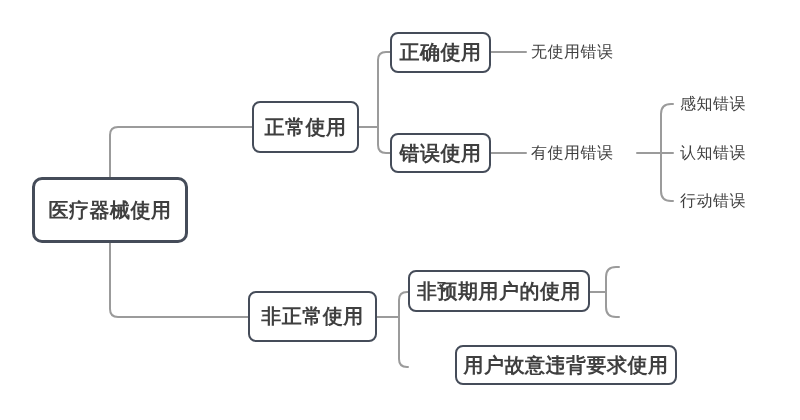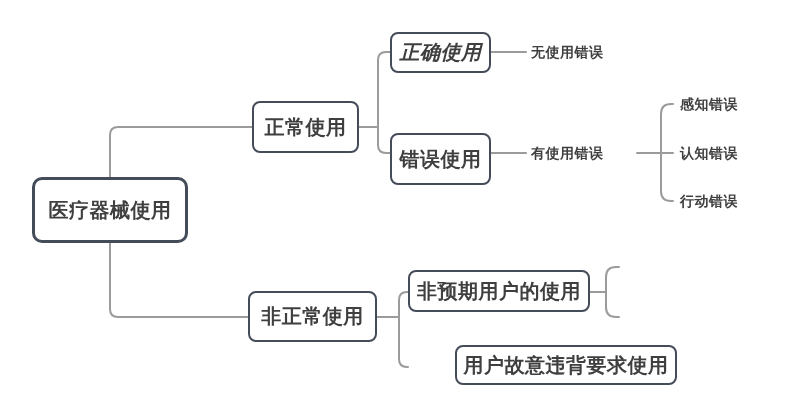--- a/index.html
+++ b/index.html
@@ -41,22 +41,22 @@
     letter-spacing: 0.5px;
     cursor: default;
   }
   .box.root {
     border-width: 3px;
     border-radius: 10px;
   }
   .textnode {
     position: absolute;
     color: #3f3f3f;
-    font-size: 14px;
-    font-weight: 700;
+    font-size: 16px;
+    font-weight: 400;
     line-height: 22px;
     white-space: nowrap;
     letter-spacing: 0.5px;
     cursor: default;
   }
 </style>
 </head>
 <body>
 
 <div class="canvas">
@@ -84,23 +84,23 @@
     <path d="M590,292 L606,292"></path>
     <path d="M619,267 L616,267 Q606,267 606,277 L606,307 Q606,317 616,317 L619,317"></path>
   </svg>
 
   <div class="box root" style="left:32px; top:177px; width:156px; height:66px;">医疗器械使用</div>
 
   <div class="box" style="left:252px; top:101px; width:107px; height:52px;">正常使用</div>
 
   <div class="box" style="left:248px; top:291px; width:129px; height:51px;">非正常使用</div>
 
-  <div class="box" style="left:390px; top:32px; width:101px; height:41px;font-style:italic;">正确使用</div>
+  <div class="box" style="left:390px; top:32px; width:101px; height:41px;">正确使用</div>
 
-  <div class="box" style="left:390px; top:133px; width:101px; height:52px;">错误使用</div>
+  <div class="box" style="left:390px; top:133px; width:101px; height:40px;">错误使用</div>
 
   <div class="box" style="left:408px; top:270px; width:182px; height:42px;">非预期用户的使用</div>
 
   <div class="box" style="left:408px; top:345px; width:222px; height:40px;margin-left:47px;">用户故意违背要求使用</div>
 
   <div class="textnode" style="left:531px; top:41px;">无使用错误</div>
 
   <div class="textnode" style="left:531px; top:142px;">有使用错误</div>
 
   <div class="textnode" style="left:680px; top:142px;">认知错误</div>

